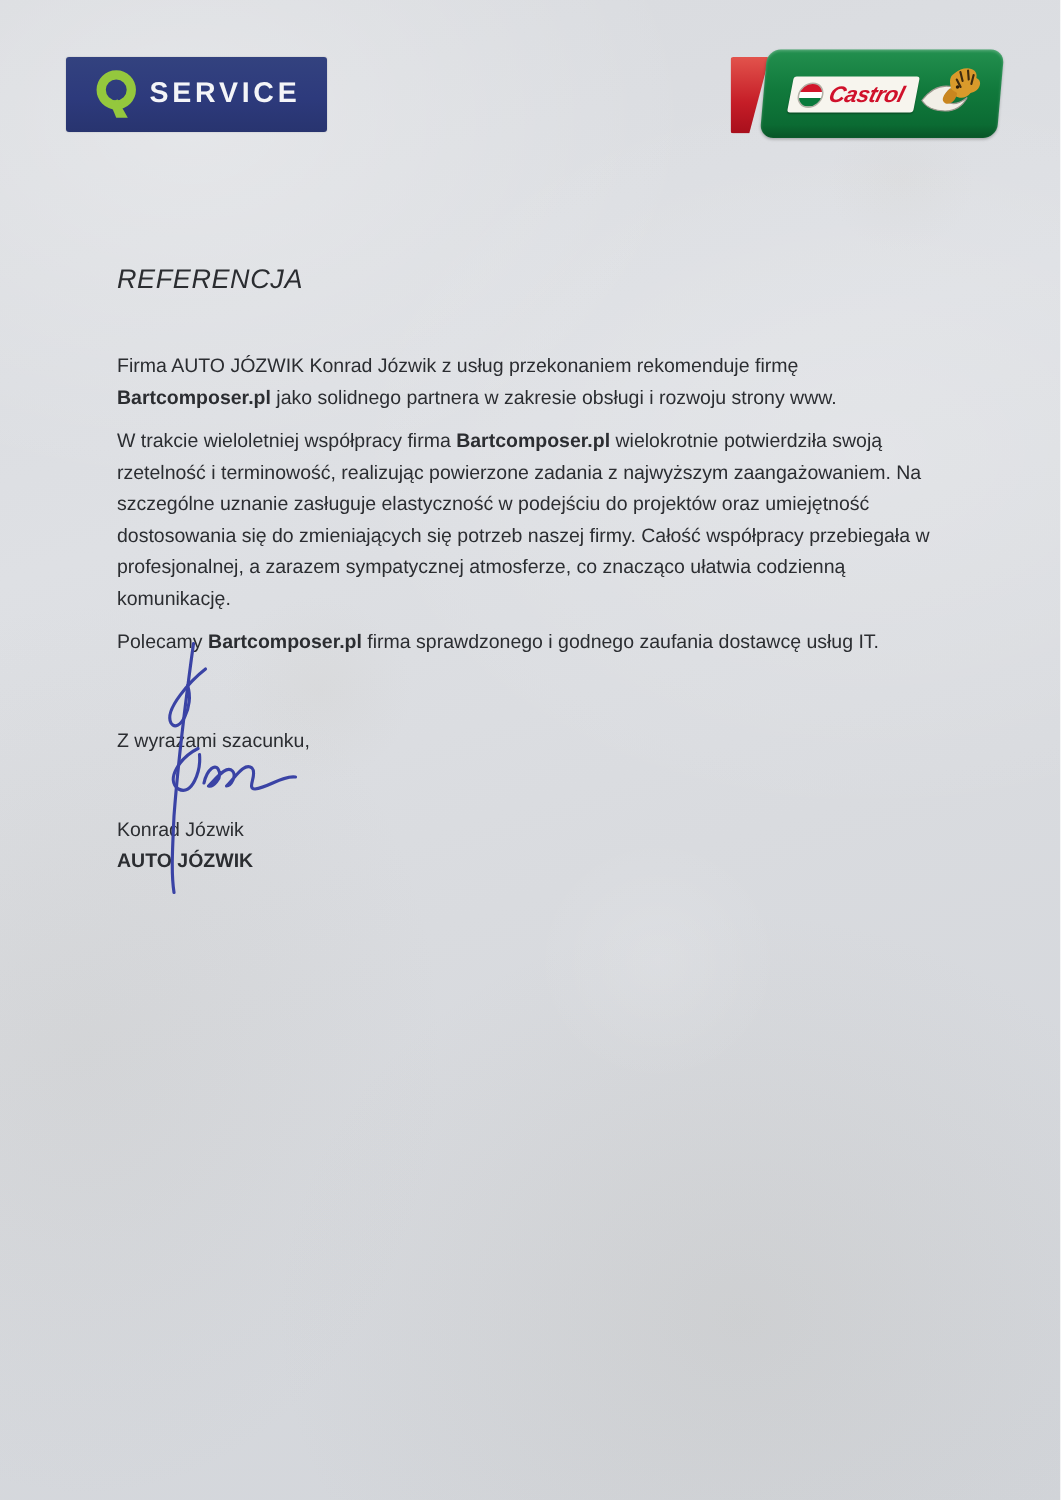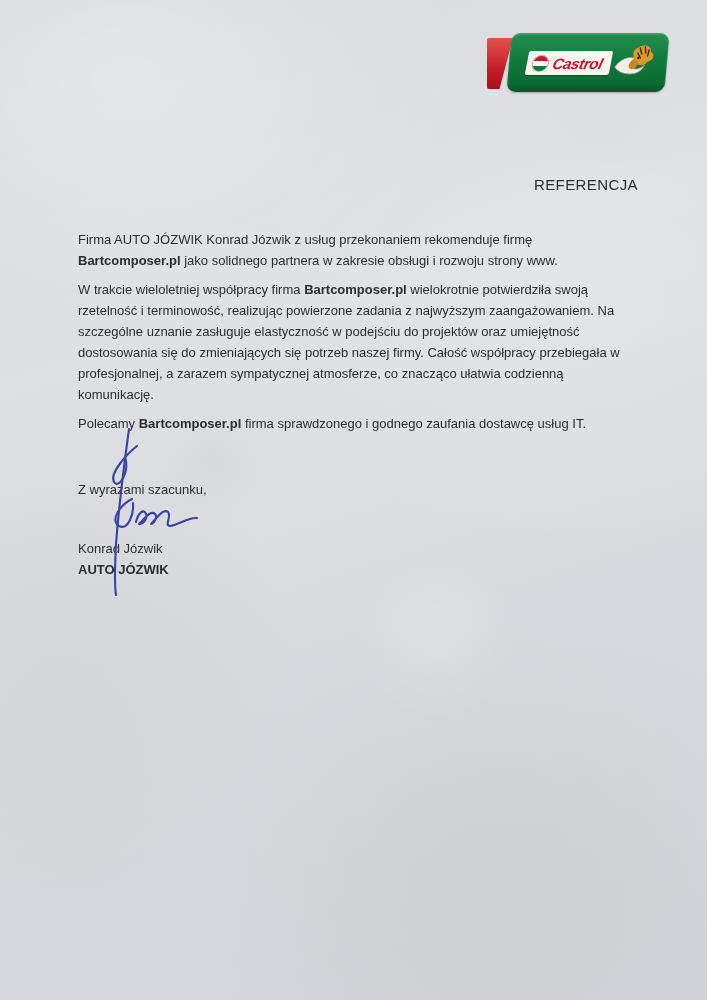--- a/index.html
+++ b/index.html
@@ -85,22 +85,22 @@
     position: absolute; right: 10px; top: 8px;
     width: 46px; height: 40px;
   }
 
   
   .letter-body {
     position: absolute; left: 78px; top: 176px; width: 560px;
     color: #2b2d31;
   }
   .title {
-    text-align: right; font-size: 15px; font-weight: 500;
-    letter-spacing: 0.4px; margin: 0 0 36px 0;
+    text-align: left; font-size: 18px; font-weight: 500;
+    letter-spacing: 0.4px; margin: 0 0 36px 0; font-style: italic;
   }
   .para {
     margin: 0 0 8px 0;
     font-size: 13px; line-height: 21px;
     text-align: left;
   }
   .closing { margin: 45px 0 0 0; font-size: 13px; line-height: 21px; }
   .signer-name { margin: 38px 0 0 0; font-size: 13px; line-height: 21px; }
   .signer-company { margin: 0; font-size: 13px; line-height: 21px; font-weight: bold; }
 
@@ -110,20 +110,29 @@
     width: 115px; height: 172px;
     pointer-events: none;
   }
 </style>
 </head>
 <body>
 
 <div class="paper">
   <div class="texture"></div>
 
+  <div class="qservice-logo">
+    <span class="q-icon">
+      <svg viewBox="0 0 40 44" width="31" height="34">
+        <circle cx="20" cy="18" r="13" fill="none" stroke="#94c83d" stroke-width="8"></circle>
+        <path d="M21 26 L30 42 L20 42 L15 30 Z" fill="#94c83d"></path>
+      </svg>
+    </span>
+    <span class="q-word">SERVICE</span>
+  </div>
 
   <div class="castrol-logo">
     <div class="castrol-red"></div>
     <div class="castrol-green">
       <div class="castrol-label">
         <span class="castrol-roundel"></span>
         <span class="castrol-word">Castrol</span>
       </div>
       <span class="castrol-tiger">
         <svg viewBox="0 0 46 40" width="46" height="40">

